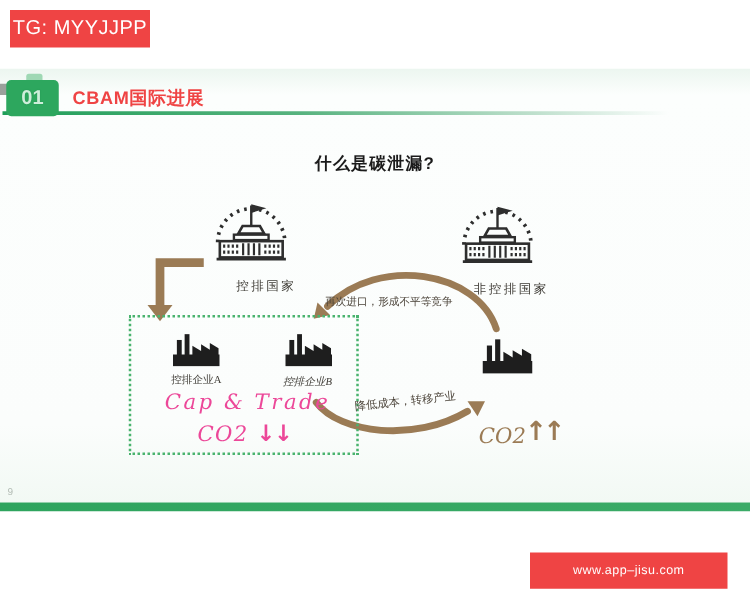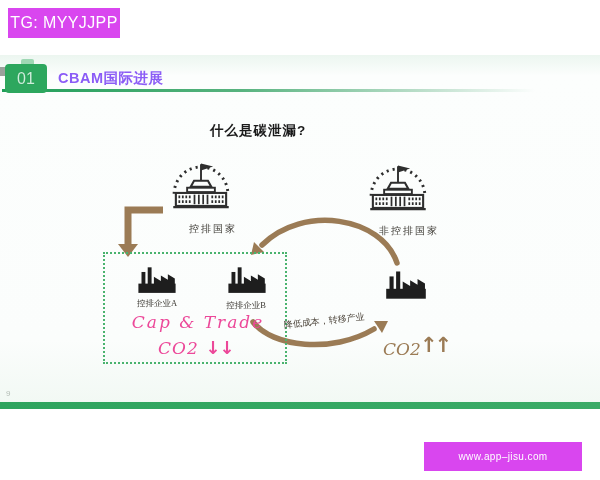--- a/index.html
+++ b/index.html
@@ -3,65 +3,65 @@
 <meta charset="utf-8">
 <style>
   html,body{margin:0;padding:0;background:#ffffff;}
   .stage{
     position:relative;width:600px;height:480px;overflow:hidden;
     background:#ffffff;font-family:"Liberation Sans",sans-serif;
     -webkit-font-smoothing:antialiased;
   }
   
   .wm-bar{
-    position:absolute;background:#d946ef;color:#ffffff;
+    position:absolute;background:#ef4444;color:#ffffff;
     display:flex;align-items:center;justify-content:center;
     font-size:16px;letter-spacing:.4px;z-index:30;
   }
   .wm-tg{left:8px;top:8px;width:112px;height:30px;}
   .wm-site{left:424px;top:442px;width:158px;height:29px;font-size:10px;}
   
   .slide{
     position:absolute;left:0;top:55px;width:600px;height:347px;
     background:linear-gradient(180deg,#ecf6f0 0%,#fcfefd 6%,#fbfdfc 82%,#f2f9f4 100%);
   }
   .slide-footer-bar{
     position:absolute;left:0;top:402px;width:600px;height:7px;
     background:linear-gradient(90deg,#2ea45e,#3bab67);
   }
   
   .hdr-gray-tab{position:absolute;left:0;top:67px;width:8px;height:9px;background:#9aa19c;z-index:1;}
   .hdr-light-notch{position:absolute;left:21px;top:59px;width:13px;height:10px;background:#9fd8b4;border-radius:2px;z-index:1;}
   .hdr-badge{
     position:absolute;left:5px;top:64px;width:42px;height:29px;border-radius:4px;
-    background:#2da75e;color:#cdeeda;font-weight:normal;font-size:16px;
+    background:#2da75e;color:#cdeeda;font-weight:bold;font-size:16px;
     display:flex;align-items:center;justify-content:center;z-index:2;
     text-shadow:0 0 1px #1d8a4a;
   }
   .hdr-title{
     position:absolute;left:58px;top:69px;font-size:14.5px;font-weight:bold;
-    color:#8b5cf6;letter-spacing:.5px;z-index:2;
+    color:#ef4444;letter-spacing:.5px;z-index:2;
   }
   .hdr-underline{
     position:absolute;left:2px;top:89px;width:533px;height:3px;
     background:linear-gradient(90deg,#1f9e58 0%,#58b37f 45%,#bfe0cd 80%,rgba(255,255,255,0) 100%);
   }
   
   .diagram-title{
-    position:absolute;left:210px;top:122px;width:180px;text-align:left;
+    position:absolute;left:210px;top:122px;width:180px;text-align:center;
     font-size:13.5px;font-weight:bold;color:#1b1b1b;letter-spacing:1px;
   }
   .serif-label{
     position:absolute;text-align:center;
     font-family:"Liberation Serif","DejaVu Serif",serif;color:#3d3a34;
   }
   .country-left{left:168px;top:222px;width:90px;font-size:10px;letter-spacing:2px;}
   .country-right{left:364px;top:224px;width:90px;font-size:10px;letter-spacing:2px;}
   .fac-a{left:111px;top:298px;width:92px;font-size:8.5px;}
-  .fac-b{left:200px;top:300px;width:92px;font-size:8.5px;}
+  .fac-b{left:200px;top:300px;width:92px;font-size:8.5px;font-style:italic;}
   .fac-c{left:357px;top:304px;width:96px;font-size:8.5px;}
   .note-reimport{left:260px;top:236px;width:130px;font-size:8.5px;text-align:left;color:#4a4238;}
   .note-transfer{left:284px;top:319px;width:105px;font-size:9px;text-align:left;color:#4a4238;
                  transform:rotate(-6deg);transform-origin:left center;}
   .hand-green{
     position:absolute;color:#ec4899;
     font-family:"DejaVu Serif","Liberation Serif",serif;font-style:italic;
   }
   .cap-trade{left:126px;top:312px;width:144px;text-align:center;font-size:17px;letter-spacing:2px;}
   .co2-down{left:158px;top:337px;width:110px;font-size:17px;letter-spacing:1px;}
@@ -166,20 +166,21 @@
   <svg class="icon-abs" style="left:381px;top:269px;" width="50" height="33" viewBox="0 0 60 40">
     <rect x="10" y="9" width="5" height="16" fill="#1e1e1e"></rect>
     <rect x="18" y="3" width="5" height="22" fill="#1e1e1e"></rect>
     <rect x="6" y="24" width="48" height="12" fill="#1e1e1e"></rect>
     <polygon points="26,25 26,15 35,20.5 35,13.5 44,19 44,12 53,17.5 53,25" fill="#1e1e1e"></polygon>
   </svg>
 
   <div class="serif-label fac-a">控排企业A</div>
   <div class="serif-label fac-b">控排企业B</div>
 
+  <div class="serif-label note-reimport">再次进口，形成不平等竞争</div>
   <div class="serif-label note-transfer">降低成本，转移产业</div>
 
   <div class="hand-green cap-trade">Cap &amp; Trade</div>
   <div class="hand-green co2-down">
     <span>CO2 </span><span class="arr">↓↓</span>
   </div>
 
   <div class="hand-brown co2-up">CO2</div>
   <div class="icon-abs co2-up-arrows" style="position:absolute;">↑↑</div>
 

